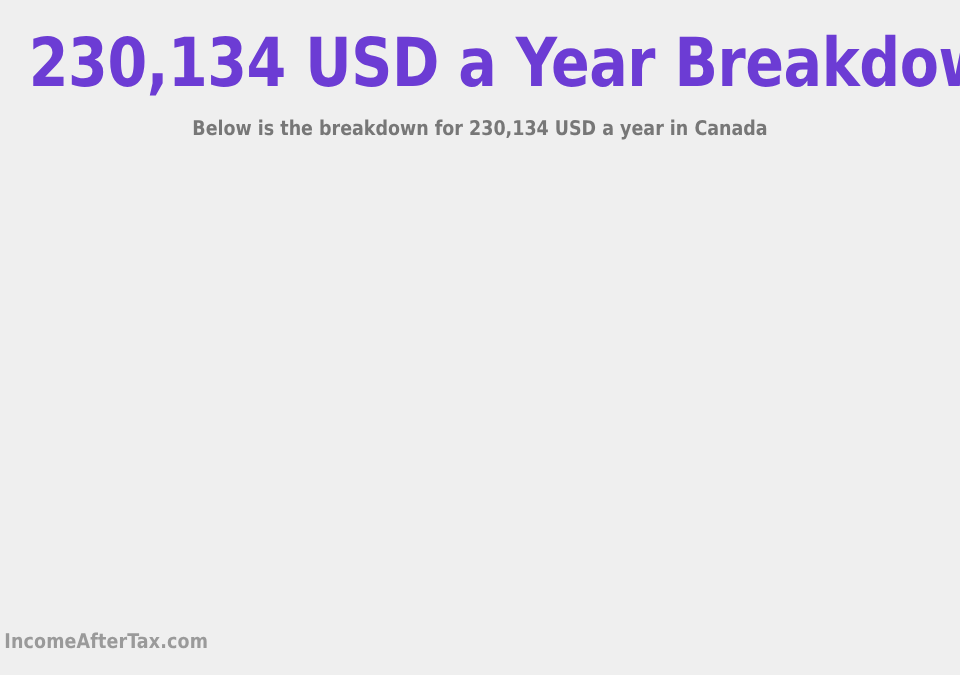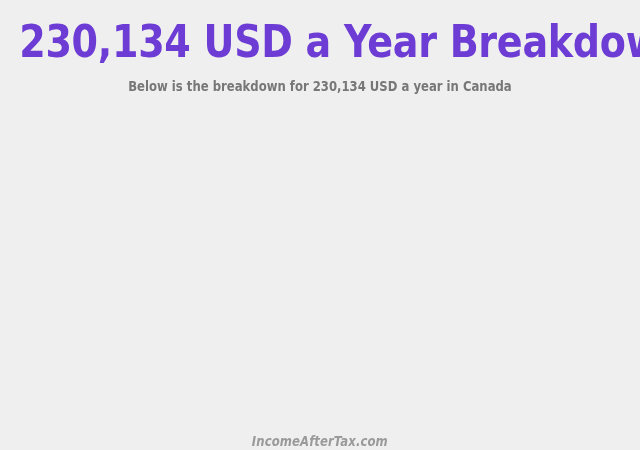--- a/index.html
+++ b/index.html
@@ -67,22 +67,21 @@
 
   .chart-canvas {
     position: absolute;
     inset: 0;
     background: transparent;
   }
 
   
   .footer {
     width: 100%;
-    text-align: center;
-    font-style: italic;
+    padding-bottom: 13px;
   }
 
   .site-credit {
     font-family: "DejaVu Sans Condensed", "Liberation Sans Narrow", "Liberation Sans", sans-serif;
     font-size: 13.5px;
     font-weight: bold;
     color: #9a9a9a;
     letter-spacing: 0.1px;
     transform: scaleX(0.96);
     transform-origin: center center;

